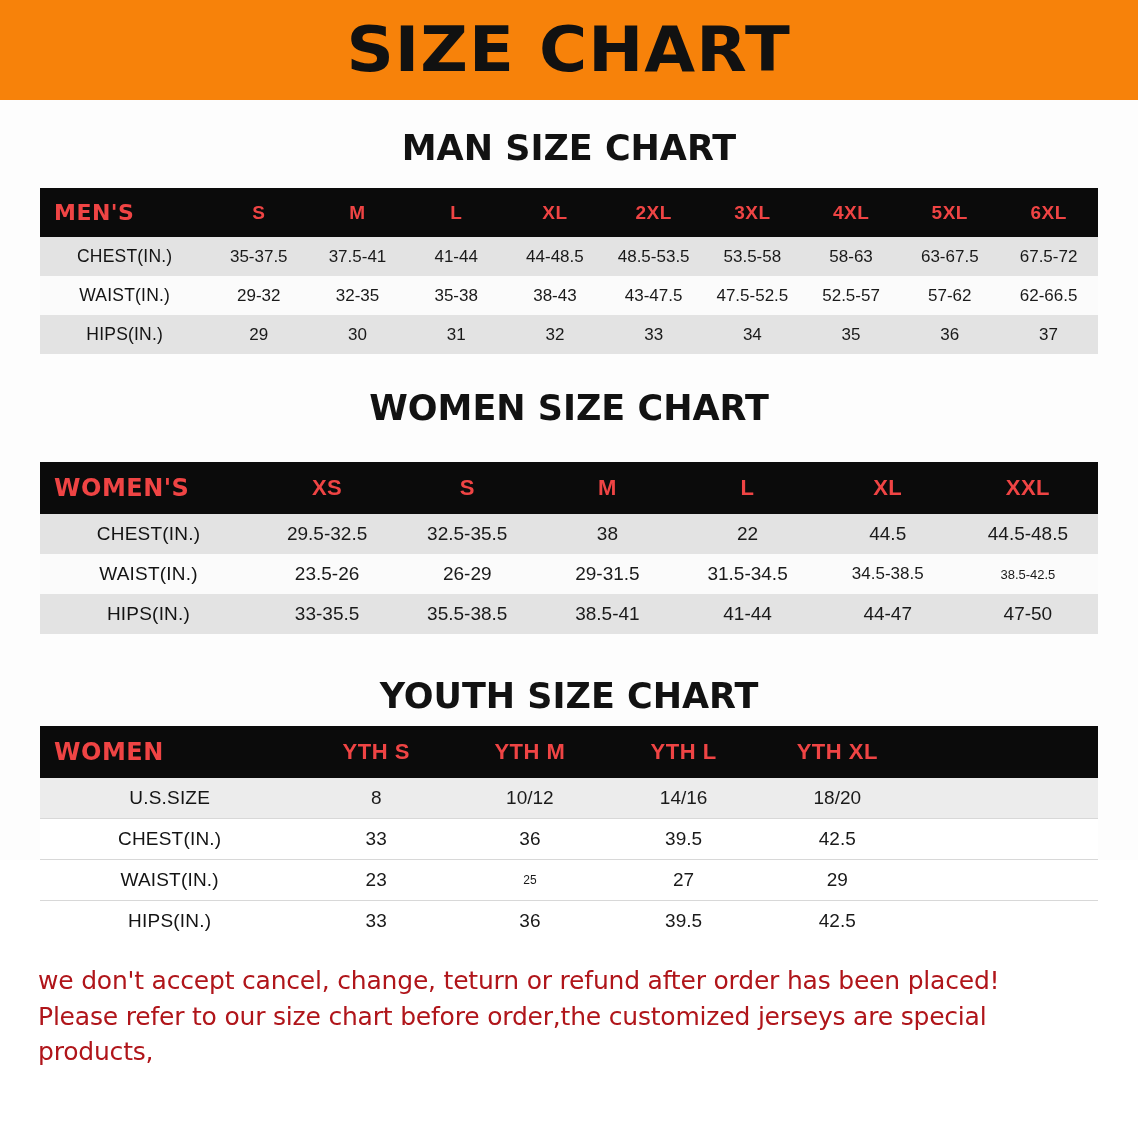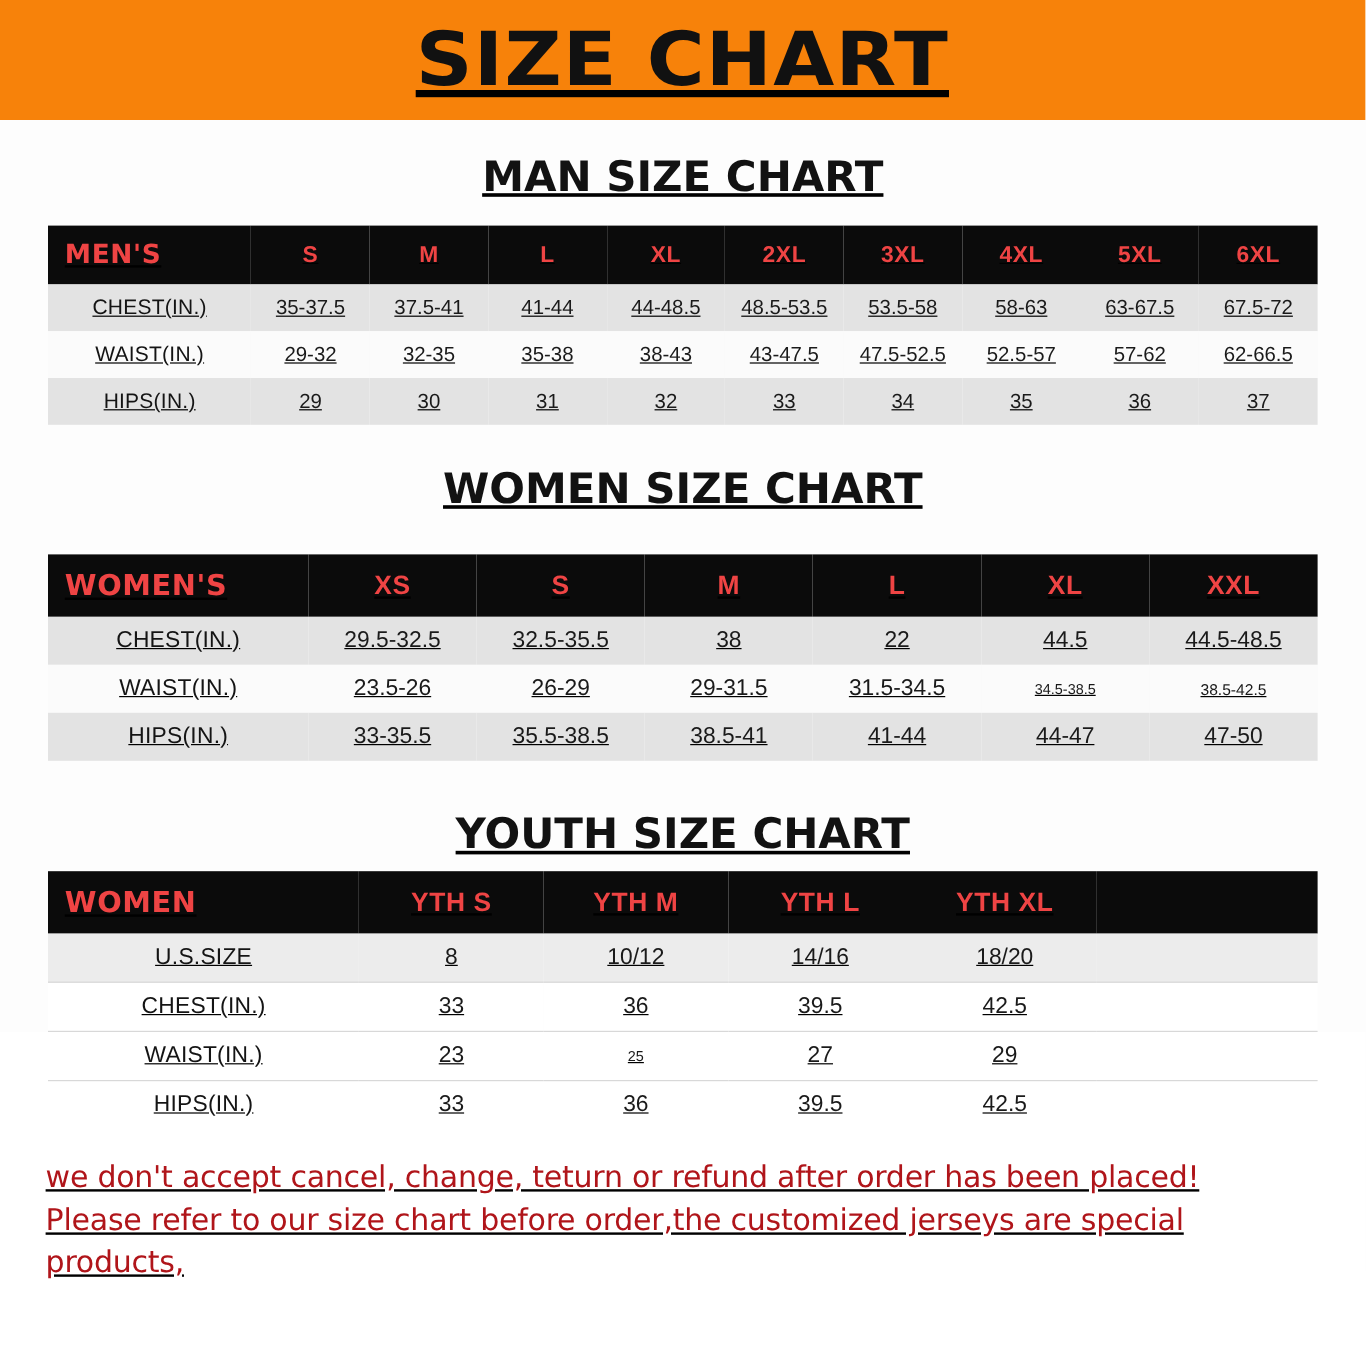--- a/index.html
+++ b/index.html
@@ -11,21 +11,20 @@
     height: 1132px;
     background: #ffffff;
     font-family: "Liberation Sans", sans-serif;
     overflow: hidden;
   }
   .page {
     width: 1138px;
     height: 860px;
     position: relative;
     background: #fdfdfd;
-    text-decoration: underline;
   }
 
   
   .banner {
     width: 100%;
     height: 100px;
     background: #f7820a;
     display: flex;
     align-items: center;
     justify-content: center;
@@ -212,21 +211,21 @@
           <td style="font-size:19px">22</td>
           <td style="font-size:19px">44.5</td>
           <td style="font-size:19px">44.5-48.5</td>
         </tr>
         <tr>
           <td class="rowhead" style="font-size:19px">WAIST(IN.)</td>
           <td style="font-size:19px">23.5-26</td>
           <td style="font-size:19px">26-29</td>
           <td style="font-size:19px">29-31.5</td>
           <td style="font-size:19px">31.5-34.5</td>
-          <td style="font-size:12px">34.5-38.5</td>
+          <td style="font-size:17px">34.5-38.5</td>
           <td style="font-size:13px">38.5-42.5</td>
         </tr>
         <tr>
           <td class="rowhead" style="font-size:19px">HIPS(IN.)</td>
           <td style="font-size:19px">33-35.5</td>
           <td style="font-size:19px">35.5-38.5</td>
           <td style="font-size:19px">38.5-41</td>
           <td style="font-size:19px">41-44</td>
           <td style="font-size:19px">44-47</td>
           <td style="font-size:19px">47-50</td>

